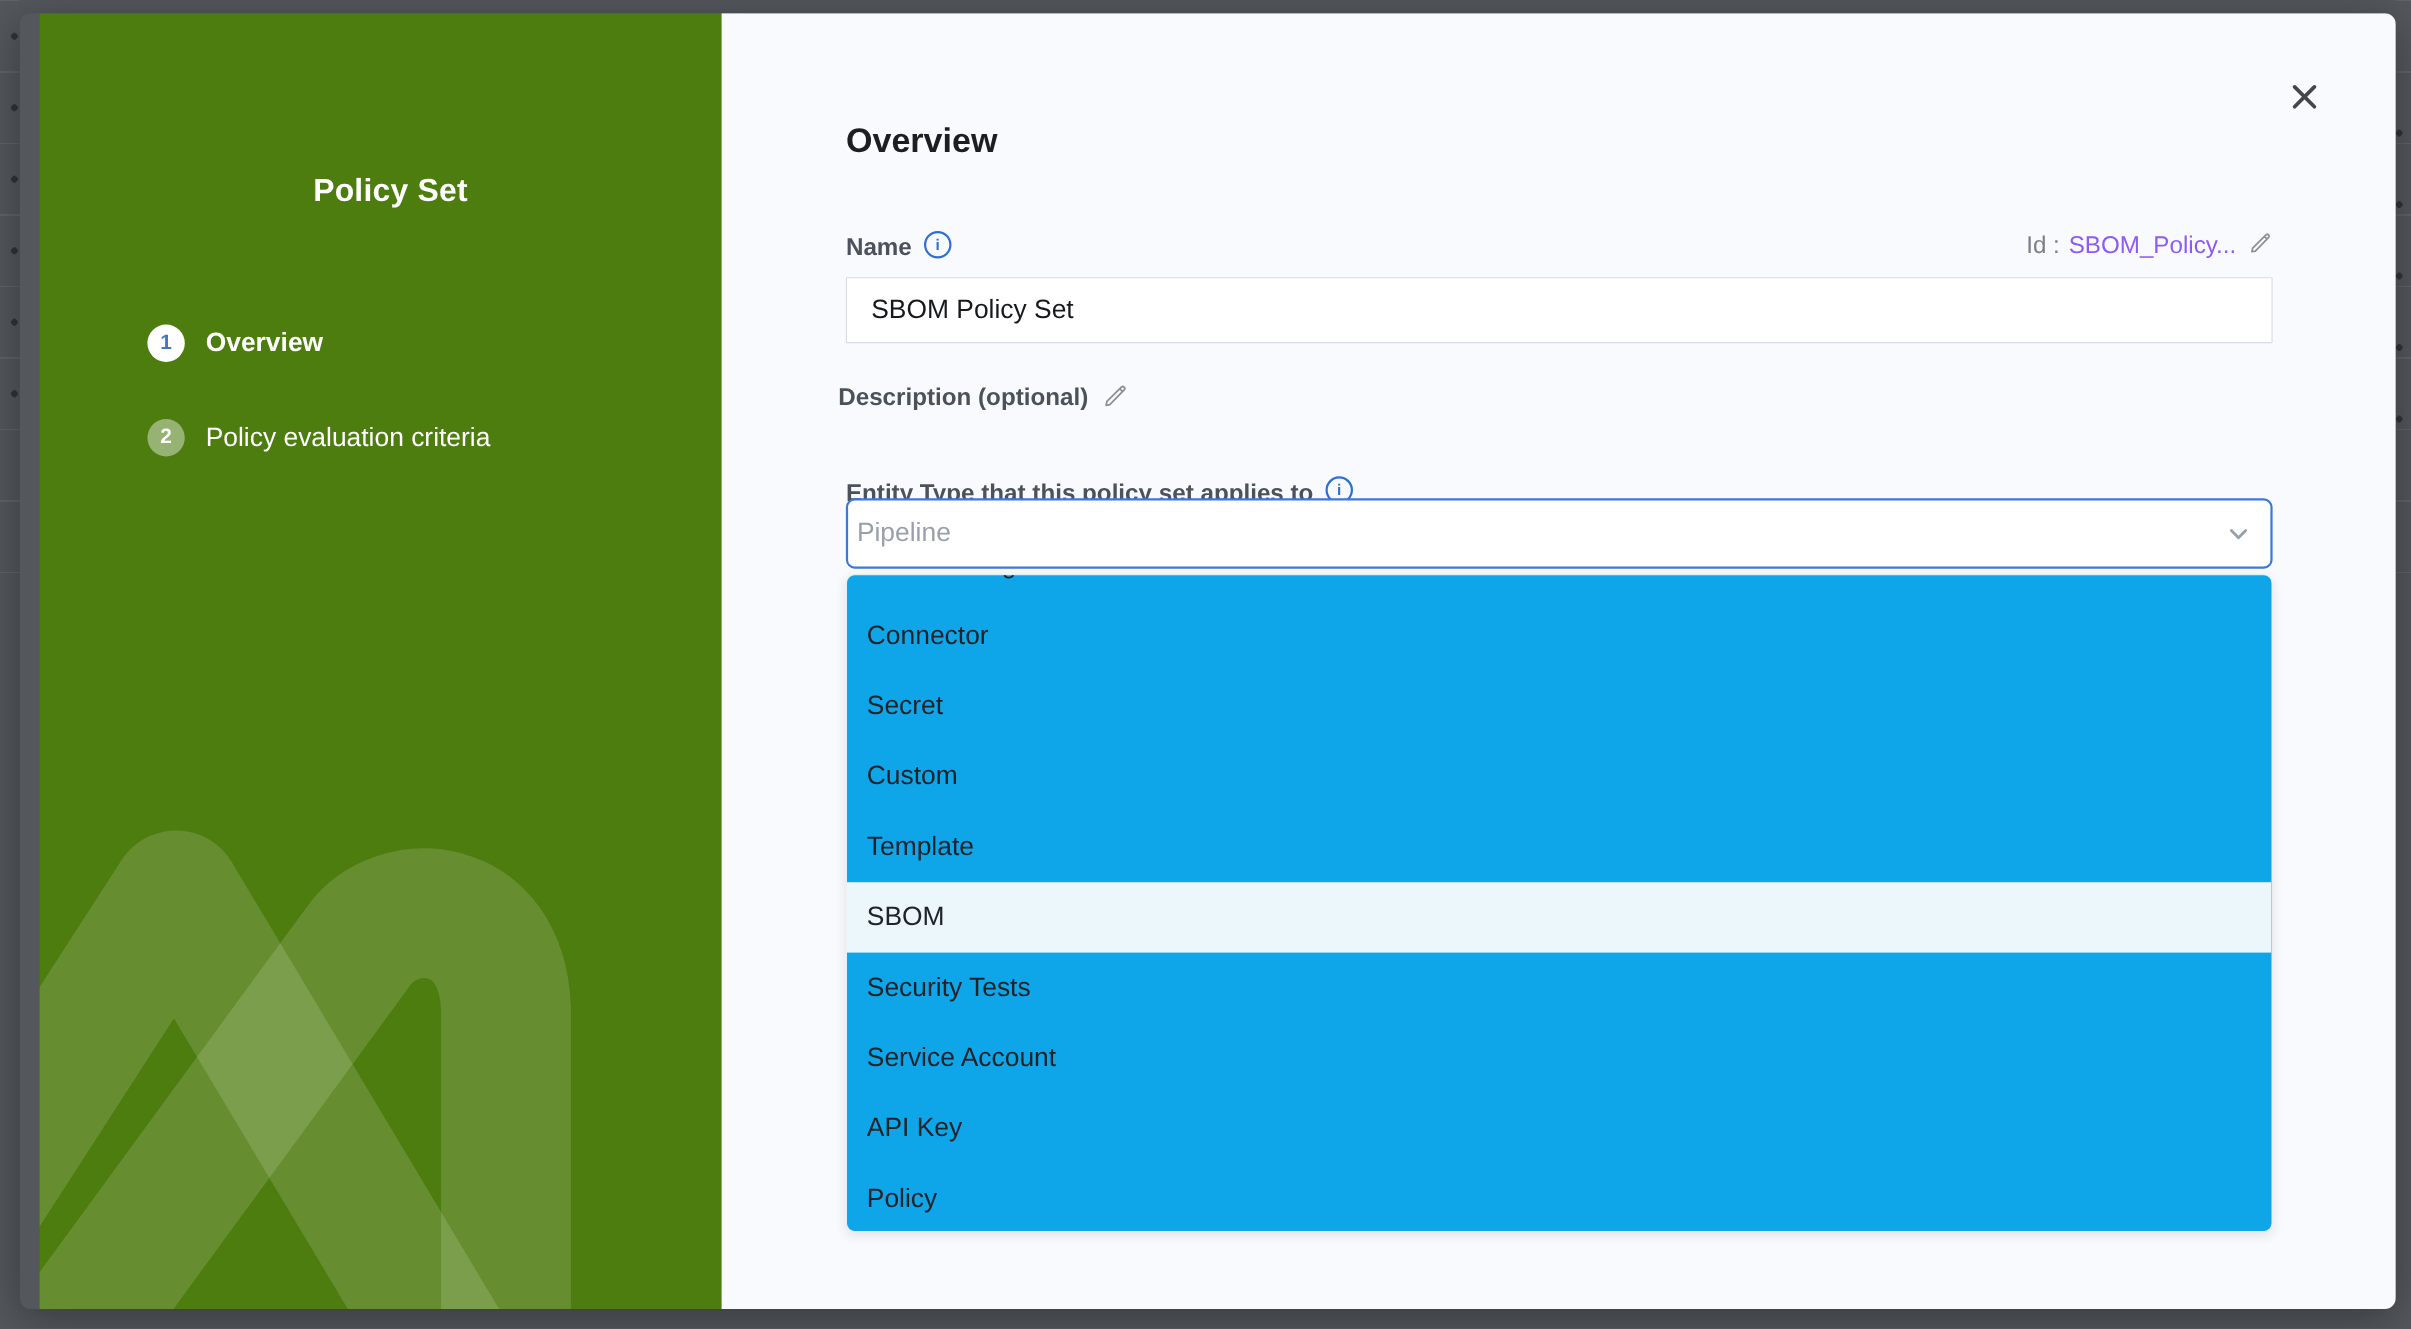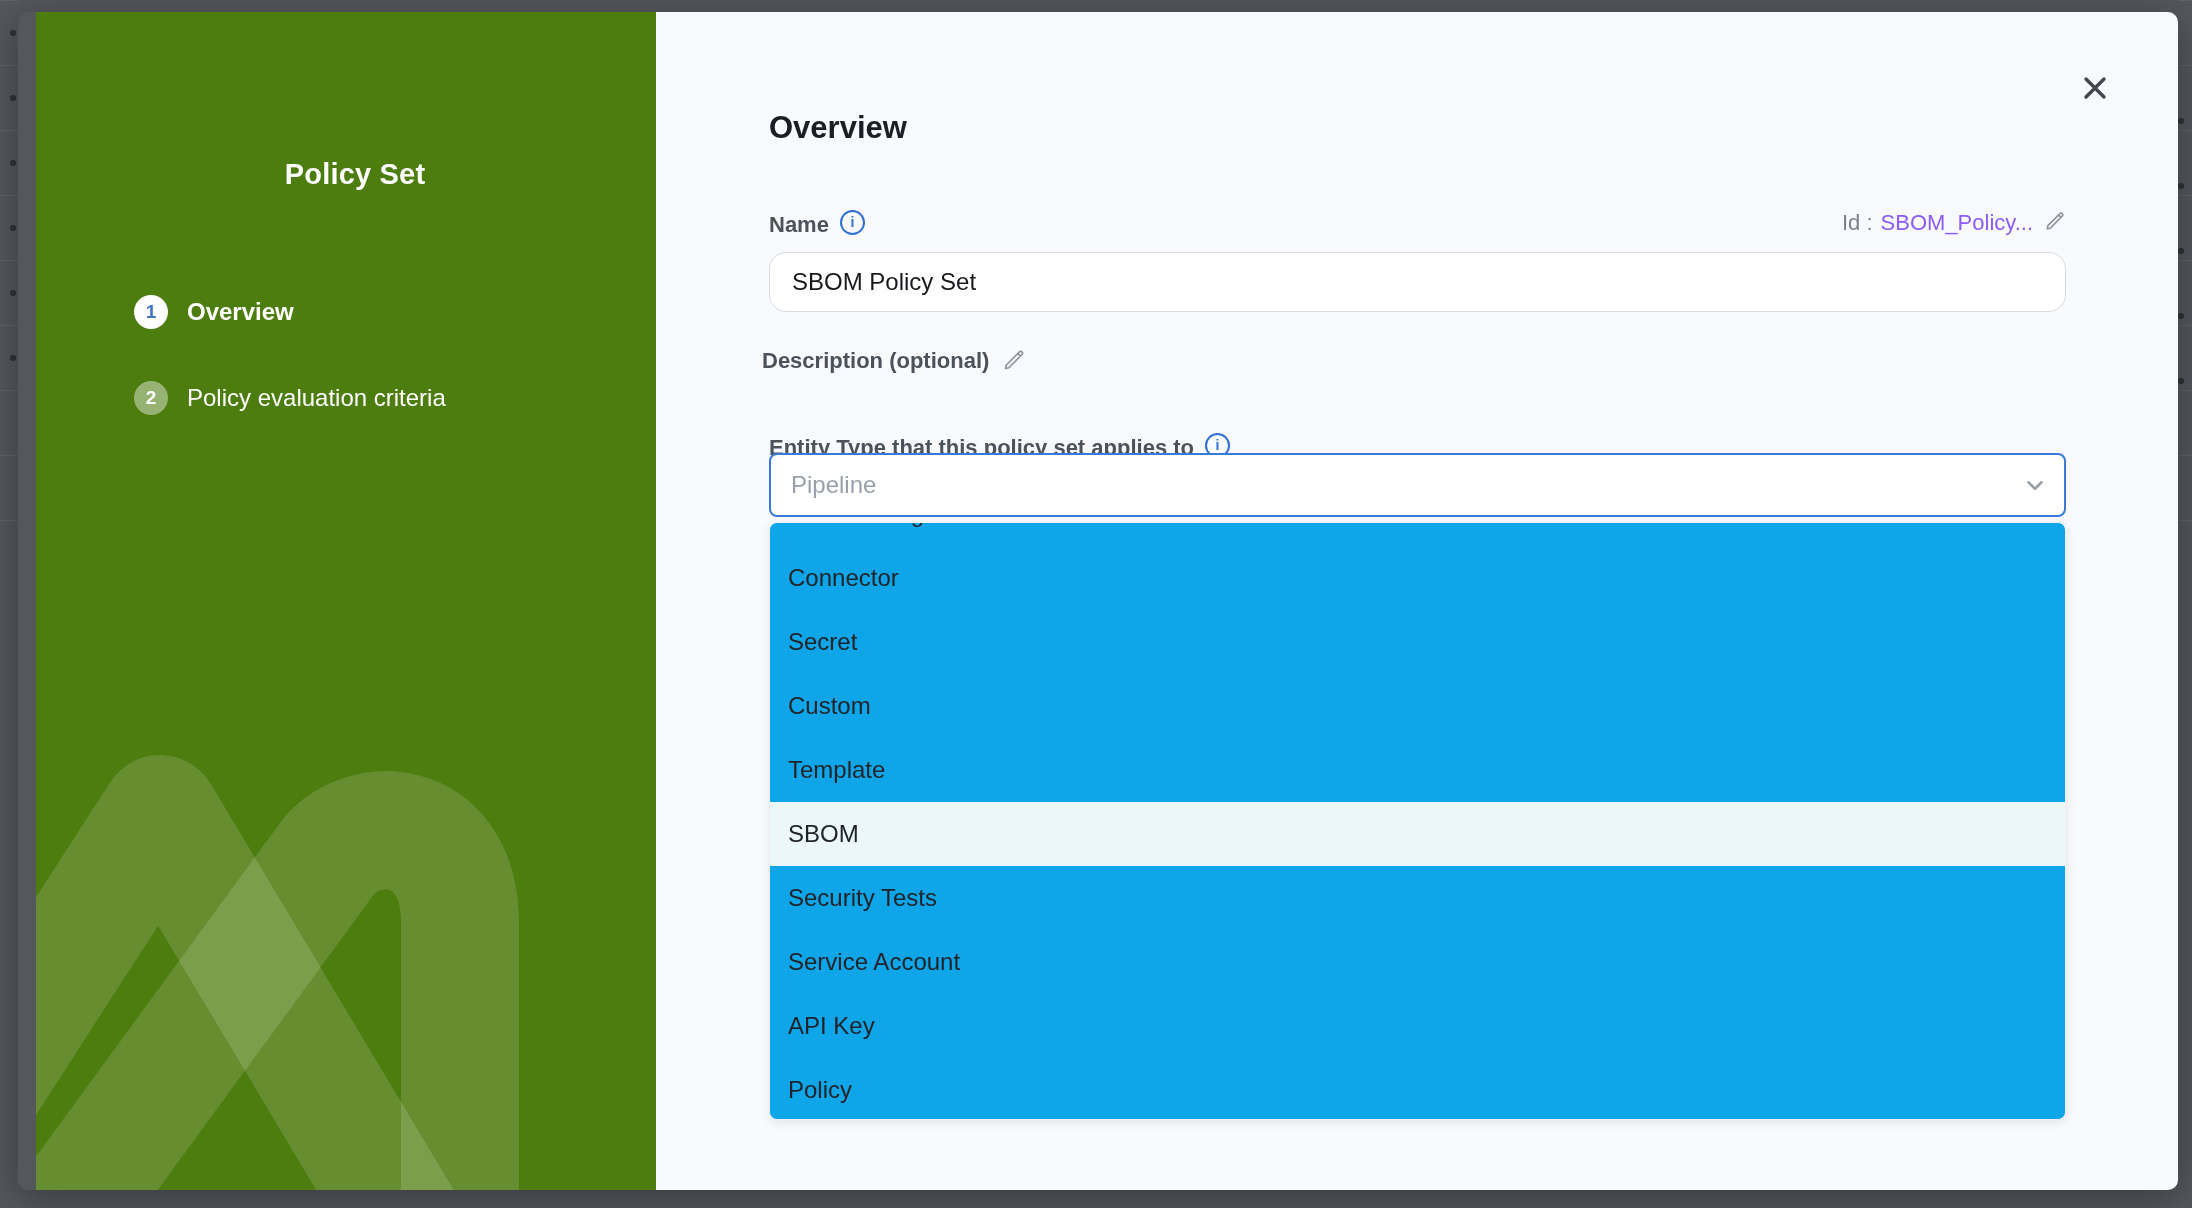--- a/index.html
+++ b/index.html
@@ -43,26 +43,26 @@
   .name-row{position:absolute;left:113px;top:198px;height:30px;display:flex;align-items:center;}
   .field-label{font-size:22px;font-weight:700;color:#4c525c;}
   .info-icon{display:inline-flex;align-items:center;justify-content:center;width:21px;height:21px;margin-left:11px;border:2px solid #2d6fd3;border-radius:50%;color:#2d6fd3;font-size:14px;font-weight:600;transform:translateY(-3px);cursor:pointer;}
   .pencil{margin-left:12px;transform:translateY(-1px);cursor:pointer;}
 
   .id-group{position:absolute;right:111px;top:198px;height:30px;display:flex;align-items:flex-start;font-size:22px;}
   .id-prefix{color:#7c8088;margin-right:8px;}
   .id-link{color:#8b5cf6;text-decoration:none;cursor:pointer;}
   .id-group .pencil{margin-left:10px;}
 
-  .text-input{position:absolute;left:113px;top:240px;width:1297px;height:60px;box-sizing:border-box;background:#ffffff;border:1px solid #d8dbe2;border-radius:17px;display:flex;align-items:center;padding:0 22px;font-size:24px;color:#17191c;cursor:text;}
+  .text-input{position:absolute;left:113px;top:240px;width:1297px;height:60px;box-sizing:border-box;background:#ffffff;border:1px solid #d8dbe2;border-radius:1px;display:flex;align-items:center;padding:0 22px;font-size:24px;color:#17191c;cursor:text;}
 
   .desc-row{position:absolute;left:106px;top:334px;height:30px;display:flex;align-items:center;}
   .entity-row{position:absolute;left:113px;top:401px;height:30px;display:flex;align-items:center;margin-top:20px;}
 
-  .select{position:absolute;left:113px;top:441px;width:1297px;height:64px;box-sizing:border-box;background:#ffffff;border:2px solid #3b79d8;border-radius:8px;display:flex;align-items:center;padding:0 20px;cursor:pointer;}
+  .select{position:absolute;left:113px;top:441px;width:1297px;height:64px;box-sizing:border-box;background:#ffffff;border:2px solid #3b79d8;border-radius:8px;display:flex;align-items:center;padding:0 8px;cursor:pointer;}
   .select .placeholder{font-size:24px;color:#99a0ab;}
   .select .chev{position:absolute;right:16px;top:50%;transform:translateY(-50%);}
 
   .menu{position:absolute;left:113px;top:510px;width:1297px;height:598px;box-sizing:border-box;background:#0ea5e9;border:1px solid #edeff3;border-radius:8px;overflow:hidden;box-shadow:0 3px 10px rgba(40,41,61,0.10);}
   .menu-item{height:64px;display:flex;align-items:center;padding:0 18px;font-size:24px;color:#20242a;cursor:pointer;}
   .menu-item.partial{margin-top:-41px;}
   .menu-item.highlight{background:#ecf7fc;}
 </style>
 </head>
 <body>

